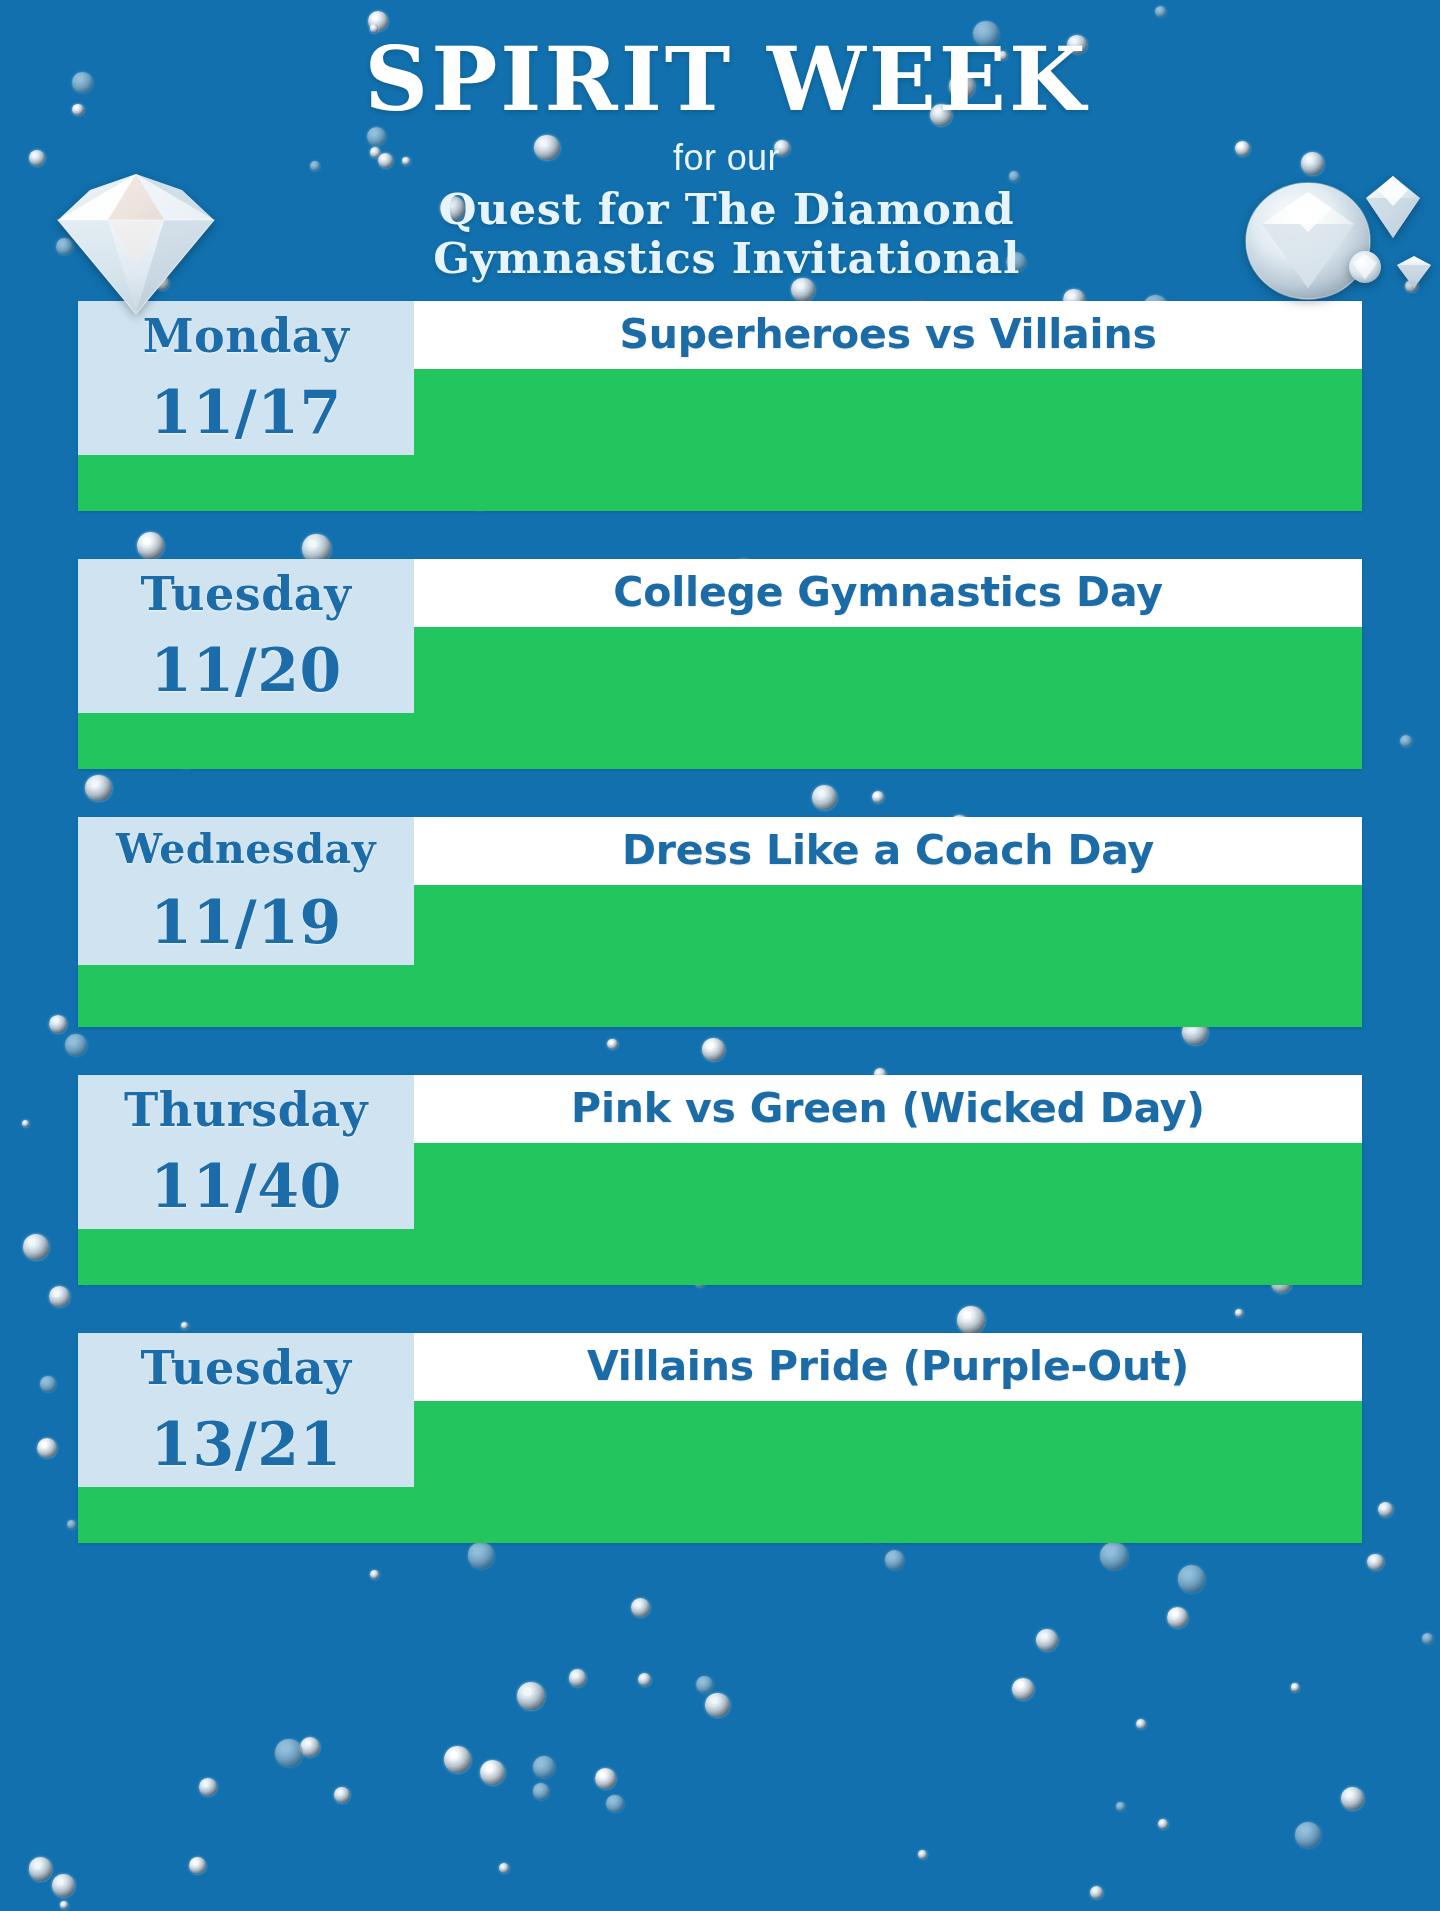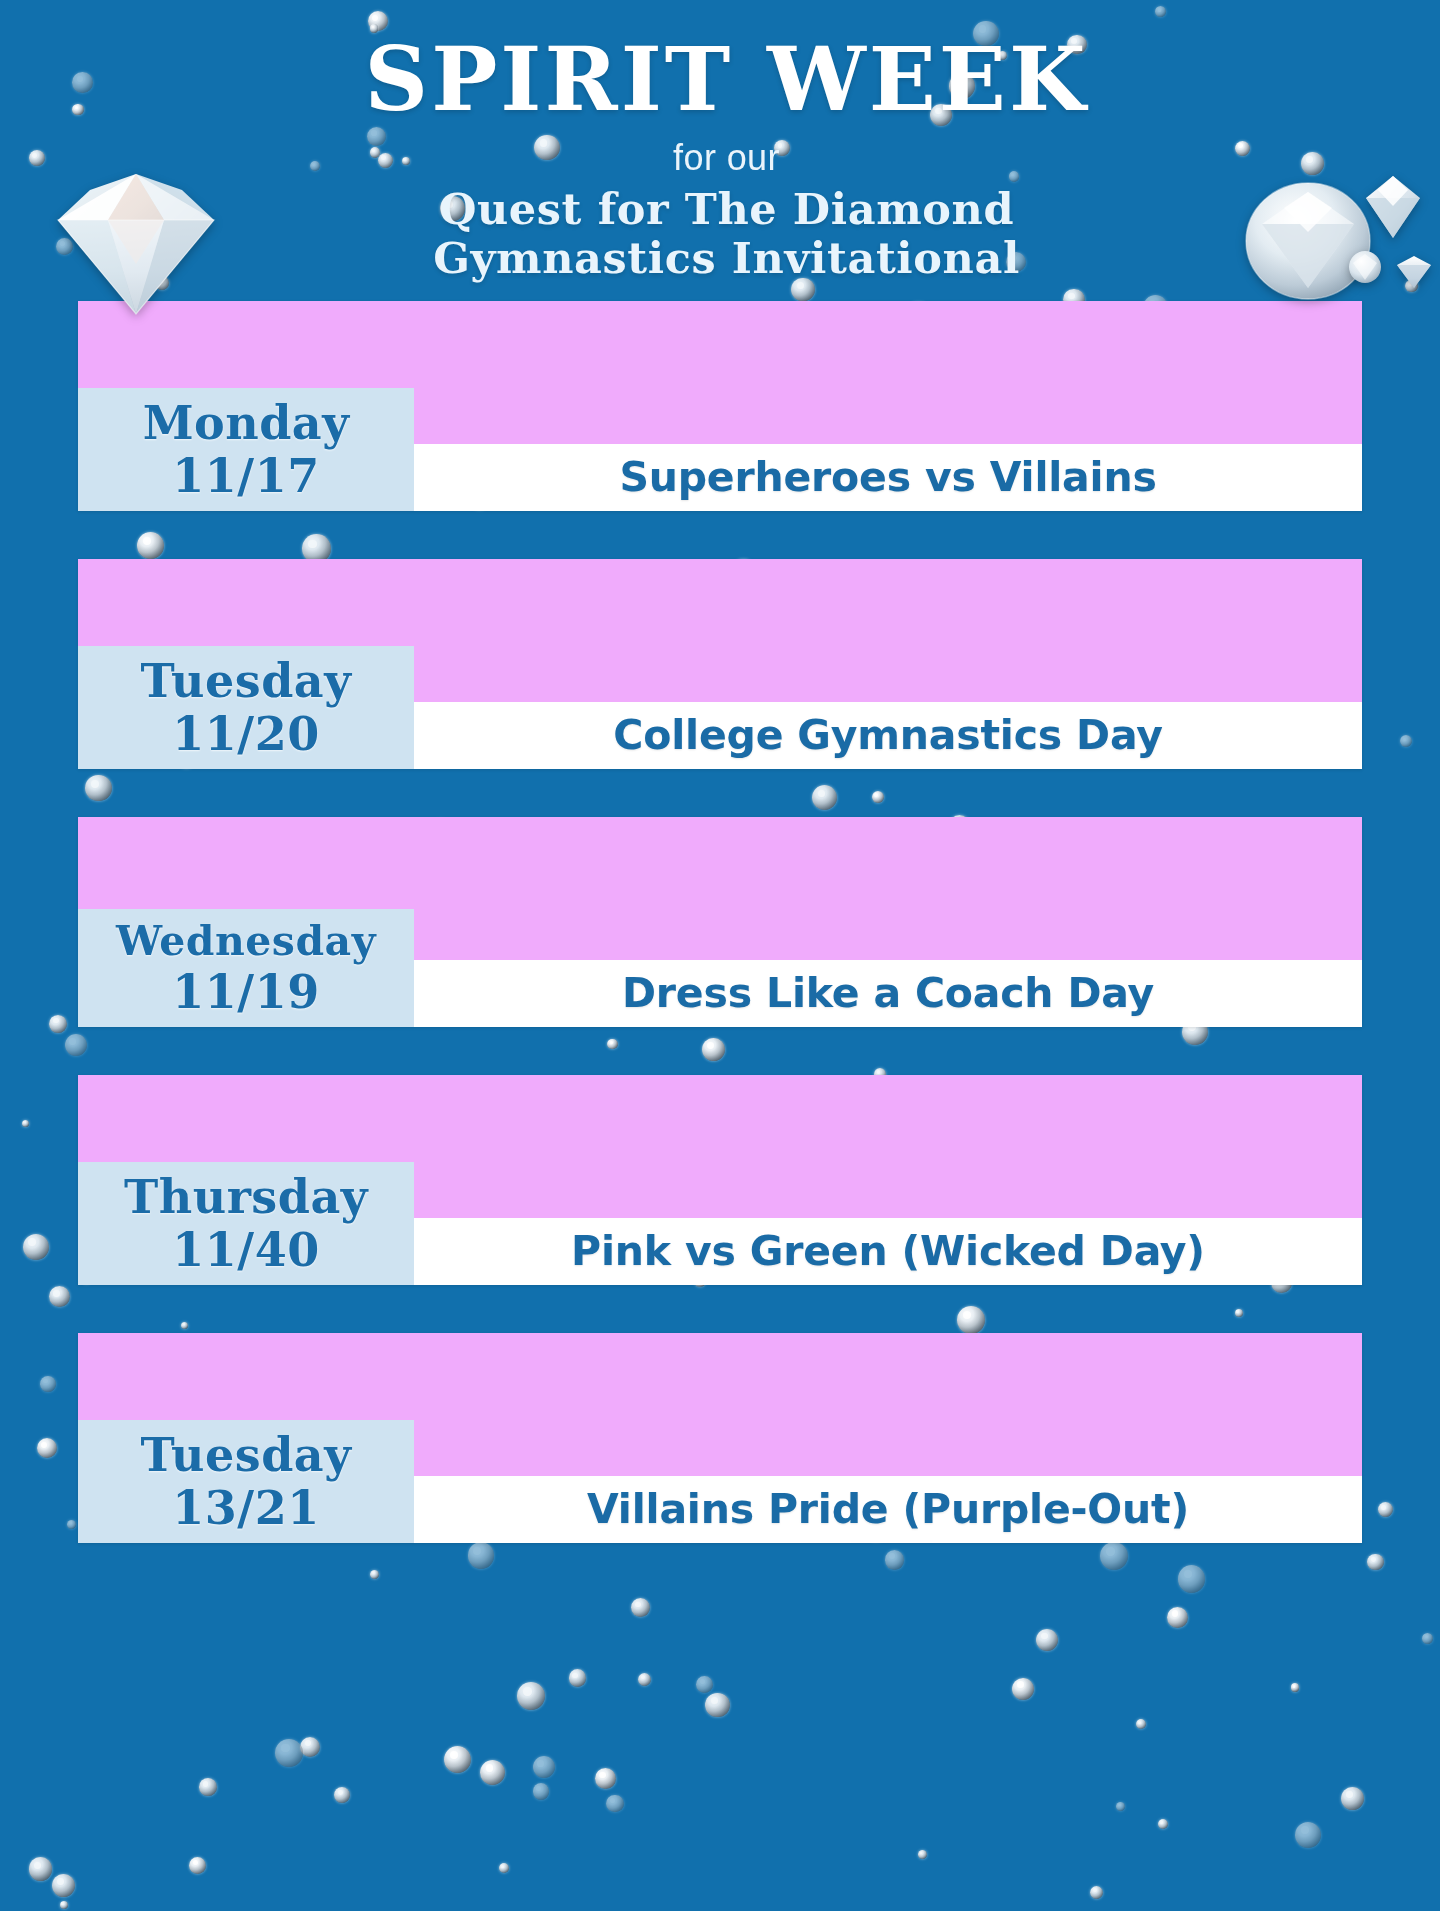--- a/index.html
+++ b/index.html
@@ -114,22 +114,22 @@
   
   .schedule {
     position: relative;
     z-index: 3;
     margin-top: 18px;
     padding: 0 78px 0 78px;
   }
 
   .row {
     display: flex;
-    align-items: flex-end;
-    background: #f0abfc;
+    align-items: flex-start;
+    background: #22c55e;
     margin-bottom: 48px;
     min-height: 210px;
     box-shadow: 0 1px 3px rgba(0,0,0,0.12);
   }
   .row:last-child { margin-bottom: 0; }
 
   .day-cell {
     flex: 0 0 336px;
     background: #cfe3f1;
     display: flex;
@@ -142,21 +142,21 @@
   .day-name, .day-date {
     font-family: "DejaVu Serif", "Liberation Serif", serif;
     font-weight: 700;
     color: #1b6ca8;
     text-align: center;
     line-height: 1.1;
     letter-spacing: 0.5px;
     text-shadow: 0 1px 2px rgba(255,255,255,0.7);
   }
   .day-name { font-size: 46px; }
-  .day-date { font-size: 46px; margin-top: 2px; }
+  .day-date { font-size: 60px; margin-top: 17px; }
 
   .event-cell {
     flex: 1 1 auto;
     display: flex;
     align-items: center;
     justify-content: center;
     padding: 10px 22px;
     background: #ffffff;
   }
 

